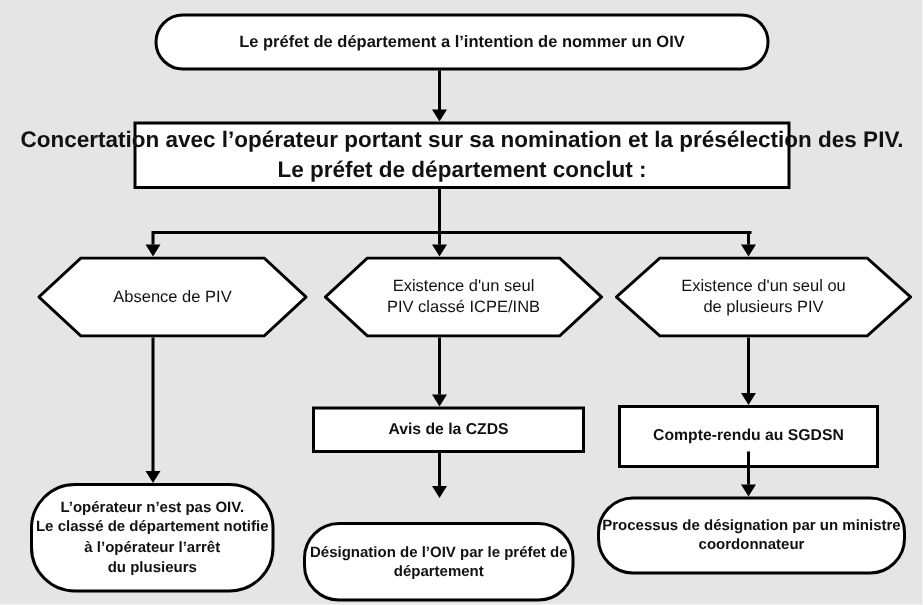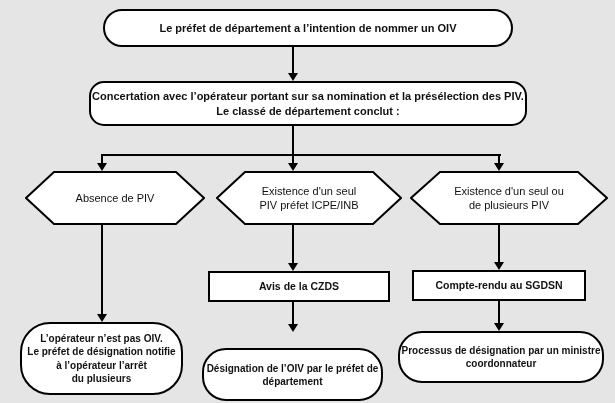--- a/index.html
+++ b/index.html
@@ -8,21 +8,21 @@
     font-family:"Liberation Sans",sans-serif;color:#111;overflow:hidden;
   }
   .node{
     position:absolute;box-sizing:border-box;background:#fff;border:2px solid #000;
     display:flex;flex-direction:column;align-items:center;justify-content:center;
     text-align:center;line-height:1.3;
   }
   .node .line{white-space:nowrap;}
   .bold{font-weight:700;}
   .stadium-top{border-radius:19px;font-size:11px;}
-  .rect-concert{font-size:11px;border-radius:15px;}
+  .rect-concert{font-size:15px;}
   .rect-small{font-size:10.5px;justify-content:center;}
   .stadium-bl{border-radius:30px;font-size:10px;line-height:1.32;}
   .stadium-b{border-radius:24px;font-size:10px;}
   .hex{border:none;background:transparent;font-size:11px;}
   .hexsvg{position:absolute;left:0;top:0;width:100%;height:100%;}
   .hexsvg polygon{fill:#ffffff;stroke:#000000;stroke-width:2;}
   .hex .lbl{position:relative;z-index:1;}
   .vline{position:absolute;width:2px;background:#000;}
   .hline{position:absolute;height:2px;background:#000;}
   .arrow-down{
@@ -38,21 +38,21 @@
 
   <div class="node stadium-top bold" style="left:103px;top:9px;width:410px;height:38px;">
     <div class="line">Le préfet de département a l’intention de nommer un OIV</div>
   </div>
 
   <div class="vline" style="left:292px;top:47px;height:27px;"></div>
   <div class="arrow-down" style="left:288px;top:73px;"></div>
 
   <div class="node rect-concert bold" style="left:89px;top:81px;width:438px;height:45px;">
     <div class="line">Concertation avec l’opérateur portant sur sa nomination et la présélection des PIV.</div>
-    <div class="line">Le classé de département conclut :</div>
+    <div class="line">Le préfet de département conclut :</div>
   </div>
 
   <div class="vline" style="left:292px;top:126px;height:29px;"></div>
   <div class="hline" style="left:101px;top:154px;width:400px;"></div>
 
   <div class="vline" style="left:101px;top:156px;height:7px;"></div>
   <div class="arrow-down" style="left:97px;top:163px;"></div>
 
   <div class="vline" style="left:292px;top:155px;height:8px;"></div>
   <div class="arrow-down" style="left:288px;top:163px;"></div>
@@ -68,21 +68,21 @@
       <div class="line">Absence de PIV</div>
     </div>
   </div>
 
   <div class="node hex" style="left:216px;top:171px;width:186px;height:54px;">
     <svg class="hexsvg" viewBox="0 0 186 54">
       <polygon points="29,1 157,1 185,27 157,53 29,53 1,27"></polygon>
     </svg>
     <div class="lbl">
       <div class="line">Existence d'un seul</div>
-      <div class="line">PIV préfet ICPE/INB</div>
+      <div class="line">PIV classé ICPE/INB</div>
     </div>
   </div>
 
   <div class="node hex" style="left:410px;top:171px;width:198px;height:54px;">
     <svg class="hexsvg" viewBox="0 0 198 54">
       <polygon points="30,1 168,1 197,27 168,53 30,53 1,27"></polygon>
     </svg>
     <div class="lbl">
       <div class="line">Existence d'un seul ou</div>
       <div class="line">de plusieurs PIV</div>
@@ -95,33 +95,33 @@
   <div class="vline" style="left:292px;top:225px;height:38px;"></div>
   <div class="arrow-down" style="left:288px;top:263px;"></div>
 
   <div class="node rect-small bold" style="left:208px;top:271px;width:182px;height:31px;">
     <div class="line">Avis de la CZDS</div>
   </div>
 
   <div class="vline" style="left:498px;top:225px;height:37px;"></div>
   <div class="arrow-down" style="left:494px;top:262px;"></div>
 
-  <div class="node rect-small bold" style="left:412px;top:270px;width:174px;height:31px;">
+  <div class="node rect-small bold" style="left:412px;top:270px;width:174px;height:42px;">
     <div class="line">Compte-rendu au SGDSN</div>
   </div>
 
   <div class="vline" style="left:292px;top:302px;height:22px;"></div>
   <div class="arrow-down" style="left:288px;top:324px;"></div>
 
   <div class="vline" style="left:498px;top:301px;height:22px;"></div>
   <div class="arrow-down" style="left:494px;top:323px;"></div>
 
   <div class="node stadium-bl bold" style="left:20px;top:322px;width:163px;height:73px;align-items:center;">
     <div class="line">L’opérateur n’est pas OIV.</div>
-    <div class="line">Le préfet de désignation notifie</div>
+    <div class="line">Le classé de département notifie</div>
     <div class="line">à l’opérateur l’arrêt</div>
     <div class="line">du plusieurs</div>
   </div>
 
   <div class="node stadium-b bold" style="left:202px;top:332px;width:181px;height:53px;margin-top:16px;">
     <div class="line">Désignation de l’OIV par le préfet de</div>
     <div class="line">département</div>
   </div>
 
   <div class="node stadium-b bold" style="left:398px;top:331px;width:206px;height:52px;">

